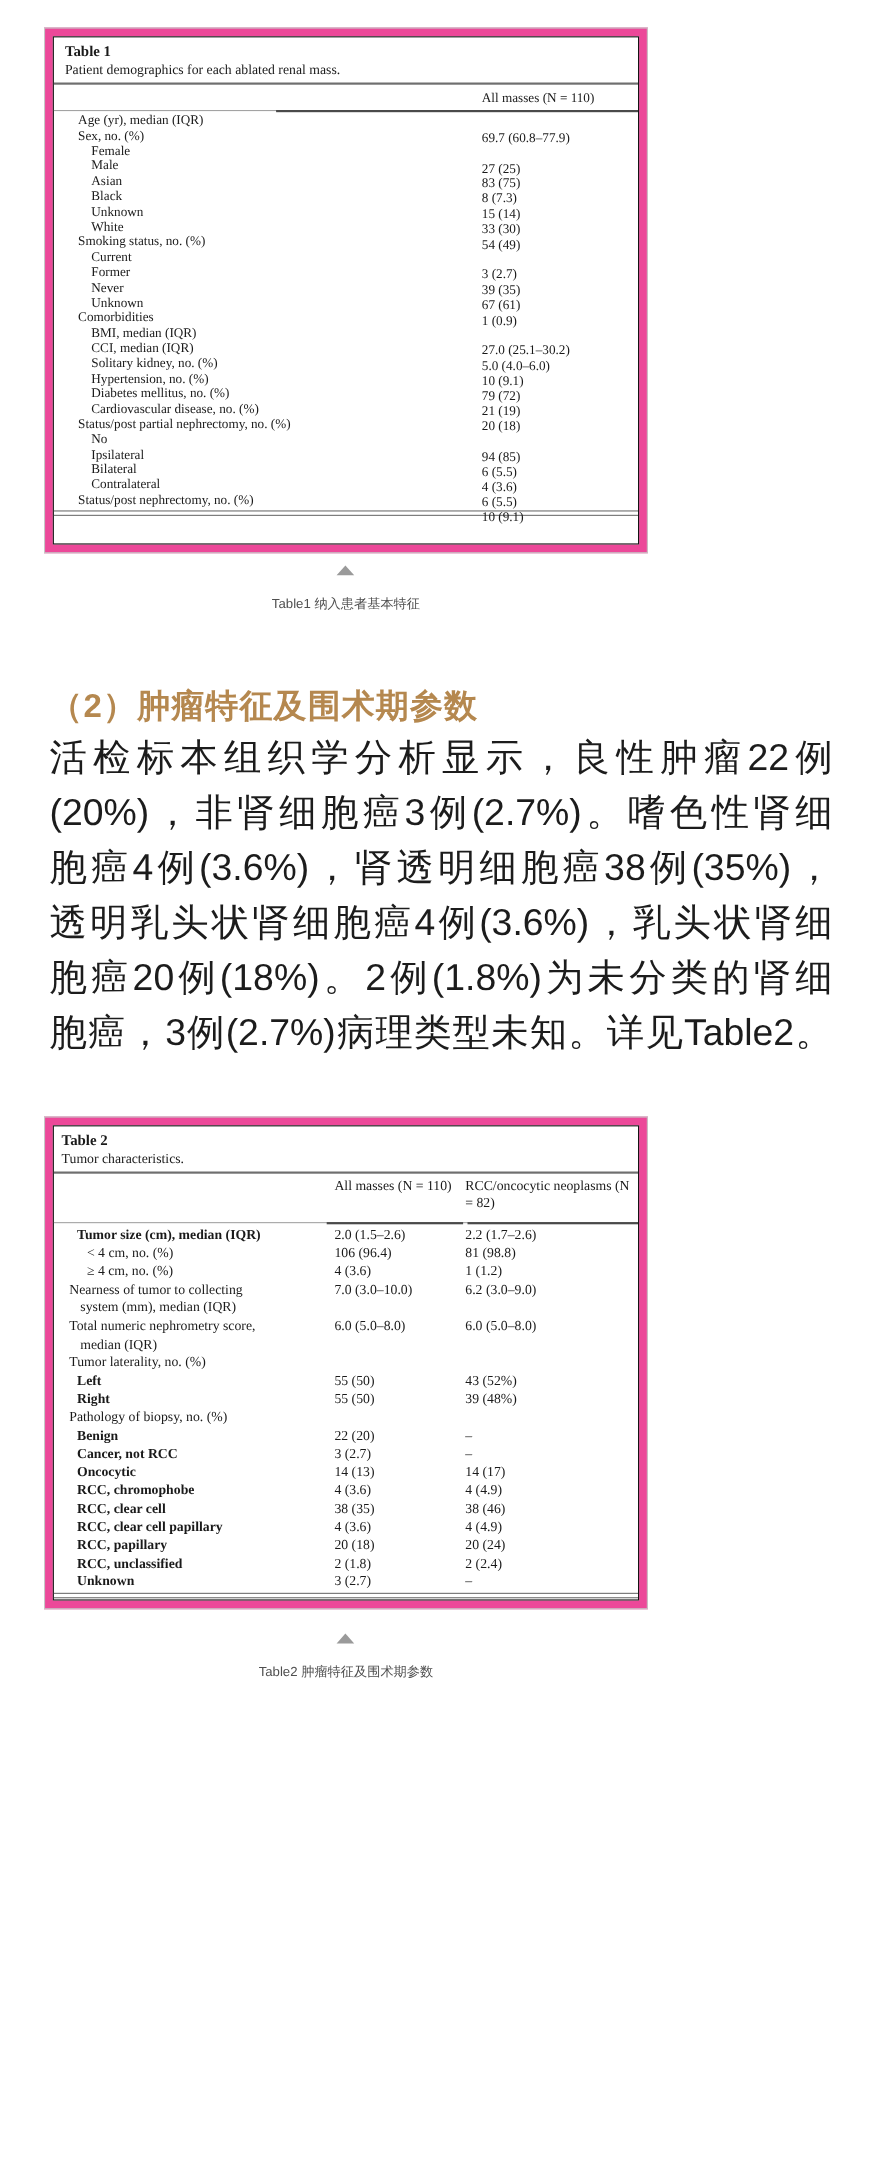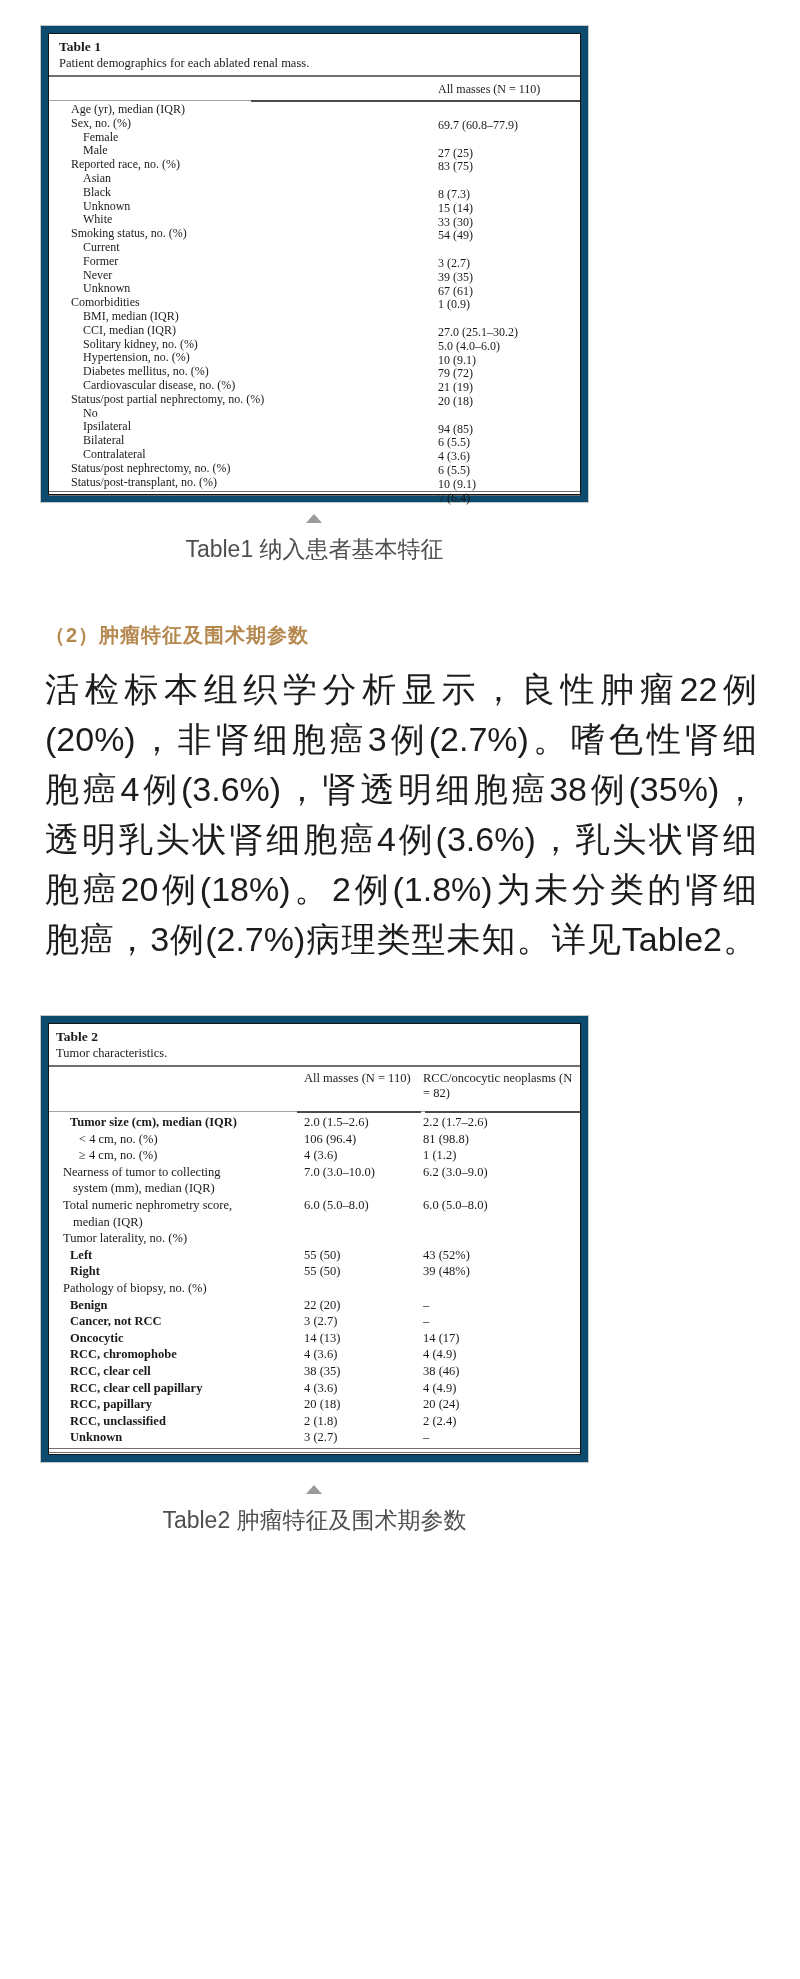--- a/index.html
+++ b/index.html
@@ -1,21 +1,21 @@
 <!DOCTYPE html>
 <html><head>
 <meta charset="utf-8">
 <style>
   * { box-sizing: border-box; margin: 0; padding: 0; }
   html,body { background:#ffffff; }
   body { width:800px; height:1979px; font-family:"Liberation Serif","DejaVu Serif",serif; }
   .page { position:relative; width:800px; height:1979px; background:#fff; overflow:hidden; }
 
   
-  .figbox { position:absolute; left:40px; width:549px; border:1px solid #c6c6c6; background:#0c4a6e; padding:7px; }
+  .figbox { position:absolute; left:40px; width:549px; border:1px solid #c6c6c6; background:#ec4899; padding:7px; }
   #fig1 { top:25px;  height:478px; }
   #fig2 { top:1015px; height:448px; }
 
   .jtable { width:100%; height:100%; border:1.5px solid #141414; color:#1a1a1a; background:#fff; }
   .jt-title { font-weight:bold; font-size:13.5px; line-height:16px; padding:5px 0 0 10px; }
   .jt-sub   { font-size:12.5px; line-height:15px; padding:1px 0 4px 10px; }
   .t2 .jt-title, .t2 .jt-sub { padding-left:7px; }
   .rule-top { border-top:2px solid #6f6f6f; }
   .jt-head  { position:relative; border-bottom:1px solid #a3a3a3; }
   .t1 .jt-head { height:24px; }
@@ -41,27 +41,27 @@
   .t2 .h2 { left:374px; width:155px; }
   .rule-bot { margin-top:2px; height:5px; border-top:1.5px solid #6f6f6f; border-bottom:1.5px solid #6f6f6f; }
 
   
   .tri { position:absolute; left:306px; width:0; height:0;
          border-left:8px solid transparent; border-right:8px solid transparent;
          border-bottom:9px solid #9a9a9a; }
   #tri1 { top:514px; } #tri2 { top:1485px; }
   .figcap { position:absolute; left:40px; width:549px; text-align:center;
             font-family:"Liberation Sans","DejaVu Sans",sans-serif;
-            font-size:23px; line-height:24px; color:#4f4f4f; }
+            font-size:12px; line-height:24px; color:#4f4f4f; }
   #cap1 { top:537px; } #cap2 { top:1508px; }
 
   
   .sec-heading { position:absolute; left:45px; top:622px;
                  font-family:"Liberation Sans","DejaVu Sans",sans-serif;
-                 font-size:20px; font-weight:700; color:#b5884f; letter-spacing:1px; }
+                 font-size:30px; font-weight:700; color:#b5884f; letter-spacing:1px; }
   .para { position:absolute; left:45px; top:664px; width:712px;
           font-family:"Liberation Sans","DejaVu Sans",sans-serif;
           font-size:34px; color:#1c1c1c; }
   .pline { line-height:50px; text-align:justify; text-align-last:justify; text-justify:inter-character; }
 </style>
 </head>
 <body>
 
 <div class="page">
 
@@ -84,23 +84,20 @@
           </div>
           <div class="trow">
             <span class="tlabel ind1">Female</span>
             <span class="tval">27 (25)</span>
           </div>
           <div class="trow">
             <span class="tlabel ind1">Male</span>
             <span class="tval">83 (75)</span>
           </div>
           <div class="trow">
-            <span class="tlabel ind0">Reported race, no. (%)</span>
-          </div>
-          <div class="trow">
             <span class="tlabel ind1">Asian</span>
             <span class="tval">8 (7.3)</span>
           </div>
           <div class="trow">
             <span class="tlabel ind1">Black</span>
             <span class="tval">15 (14)</span>
           </div>
           <div class="trow">
             <span class="tlabel ind1">Unknown</span>
             <span class="tval">33 (30)</span>
@@ -170,24 +167,20 @@
             <span class="tlabel ind1">Bilateral</span>
             <span class="tval">4 (3.6)</span>
           </div>
           <div class="trow">
             <span class="tlabel ind1">Contralateral</span>
             <span class="tval">6 (5.5)</span>
           </div>
           <div class="trow">
             <span class="tlabel ind0">Status/post nephrectomy, no. (%)</span>
             <span class="tval">10 (9.1)</span>
-          </div>
-          <div class="trow">
-            <span class="tlabel ind0">Status/post-transplant, no. (%)</span>
-            <span class="tval">7 (6.4)</span>
           </div>
         </div>
       <div class="rule-bot"></div>
     </div>
   </figure>
   <div class="tri" id="tri1" style="border-bottom-color: rgb(154, 154, 154);"></div>
   <div class="figcap" id="cap1" style="color: rgb(79, 79, 79);">Table1 纳入患者基本特征</div>
 
   <h2 class="sec-heading" style="color: rgb(181, 136, 79);">（2）肿瘤特征及围术期参数</h2>
   <div class="para" id="para">

